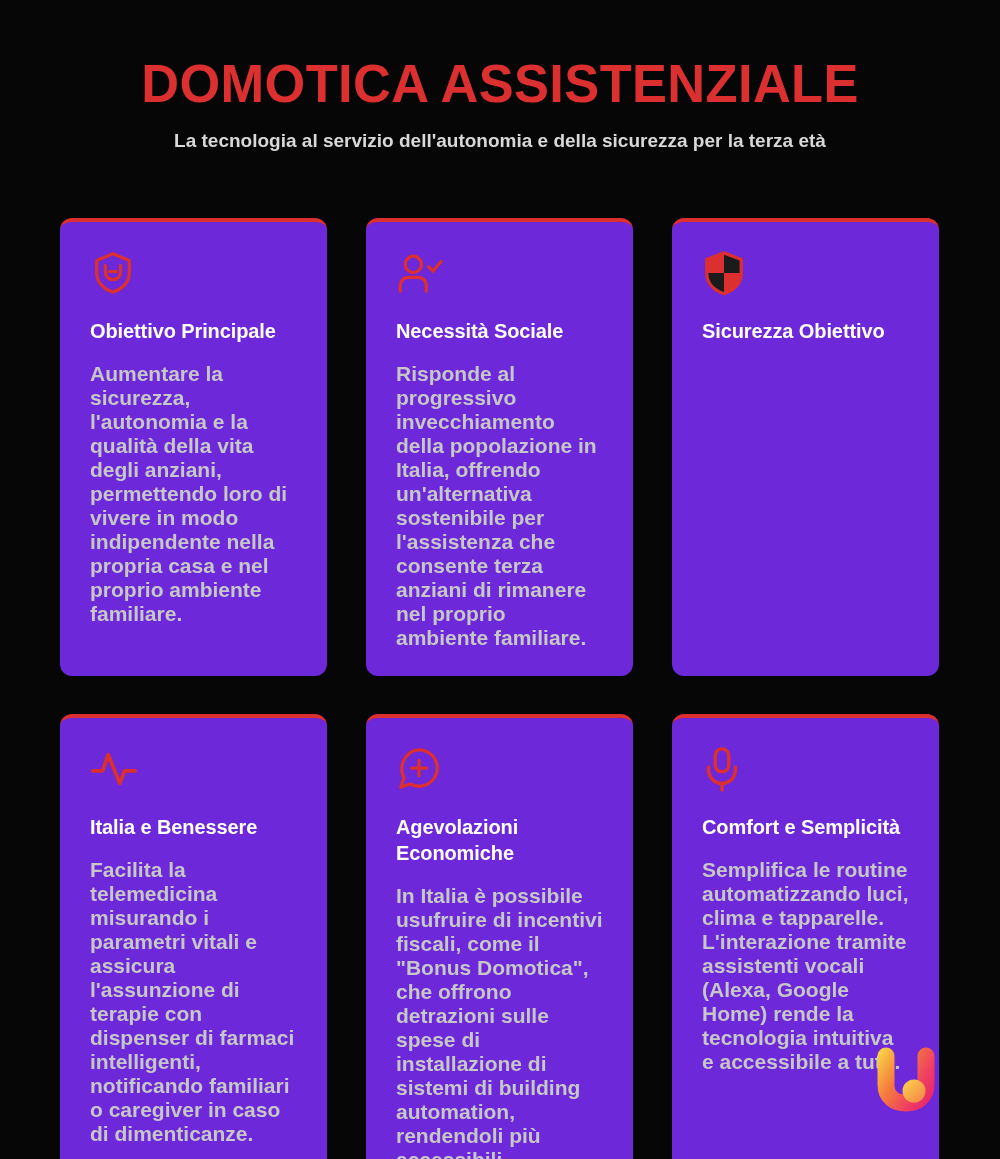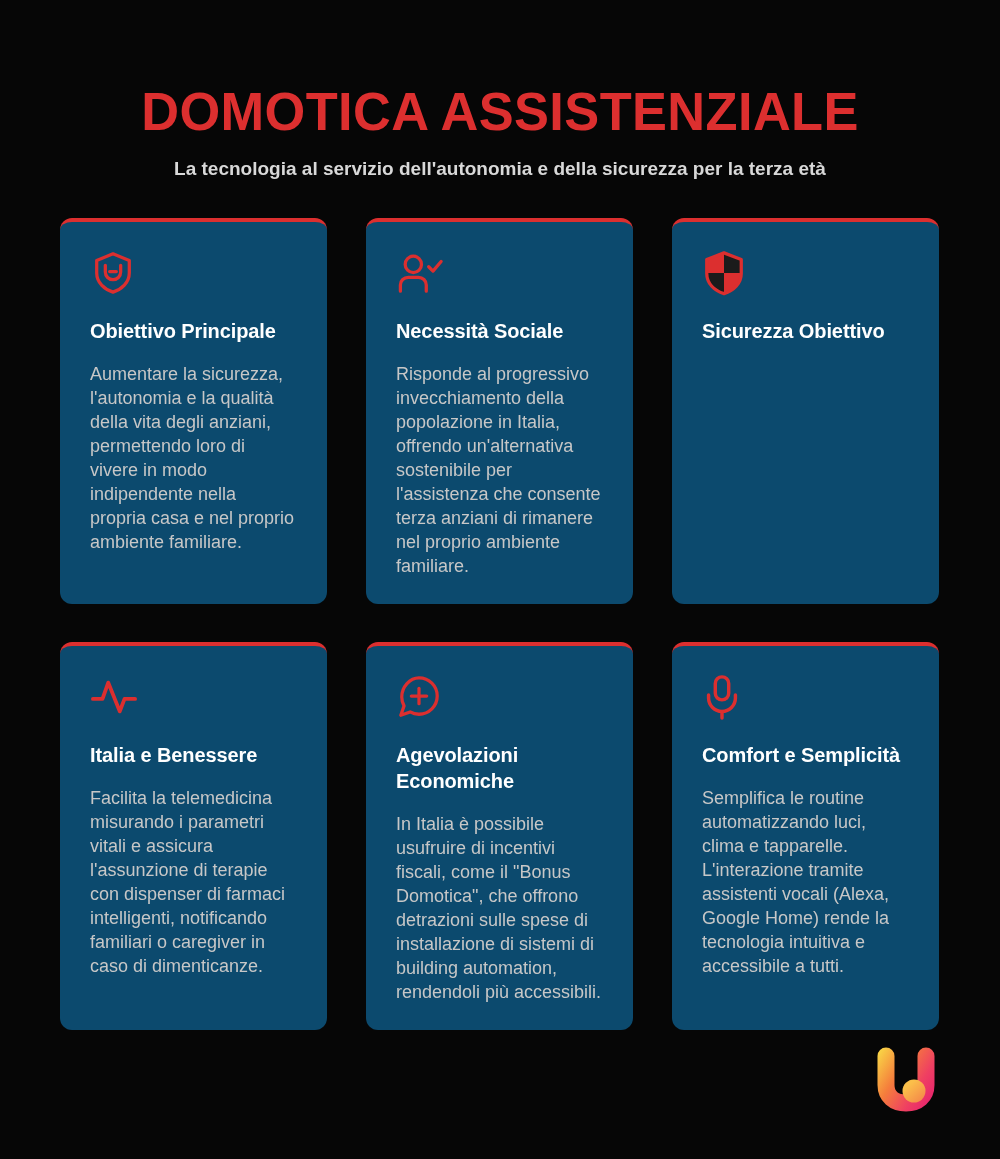--- a/index.html
+++ b/index.html
@@ -17,21 +17,21 @@
   .page {
     position: relative;
     width: 1000px;
     height: 1159px;
     background: #060606;
     box-sizing: border-box;
   }
 
   
   .header {
-    padding-top: 80px;
+    padding-top: 52px;
     text-align: center;
   }
   .main-title {
     margin: 0;
     color: #dc2f2f;
     font-family: "Liberation Sans Narrow", "Liberation Sans", sans-serif;
     font-size: 54px;
     line-height: 62px;
     font-weight: bold;
     letter-spacing: 0.4px;
@@ -52,21 +52,21 @@
     top: 218px;
     width: 880px;
     display: grid;
     grid-template-columns: repeat(3, 267px);
     column-gap: 39px;
     row-gap: 38px;
   }
 
   .card {
     position: relative;
-    background: #0c4a6e;
+    background: #6d28d9;
     border-radius: 12px;
     border-top: 4px solid #dc2f2f;
     box-sizing: border-box;
     padding: 28px 30px 26px 30px;
     min-height: 364px;
   }
   .card.row2 {
     min-height: 382px;
   }
 
@@ -83,23 +83,23 @@
     margin: 0 0 18px 0;
     color: #ffffff;
     font-size: 20px;
     line-height: 26px;
     font-weight: bold;
     letter-spacing: -0.1px;
   }
   .card-body {
     margin: 0;
     color: #c7c7c7;
-    font-size: 18px;
+    font-size: 21px;
     line-height: 24px;
-    font-weight: 400;
+    font-weight: 700;
   }
 
   
   .logo {
     position: absolute;
     right: 55px;
     bottom: 40px;
     width: 78px;
     height: 78px;
   }

